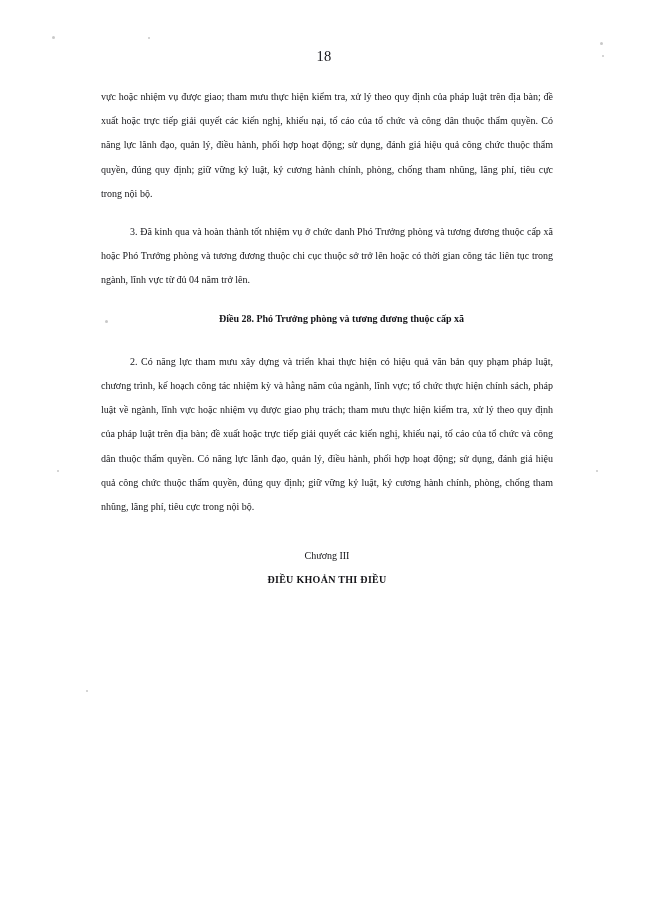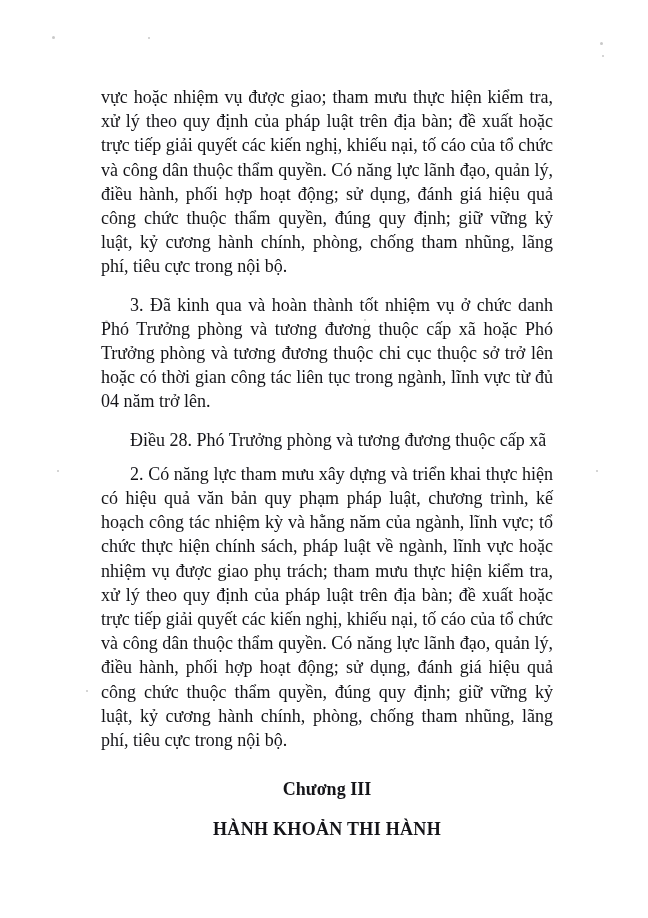--- a/index.html
+++ b/index.html
@@ -27,46 +27,46 @@
     text-align: center;
     font-size: 14.5px;
     color: #16161a;
     letter-spacing: .2px;
   }
   .content {
     position: absolute;
     top: 85px;
     left: 101px;
     width: 452px;
-    font-size: 18px;
+    font-size: 10px;
     line-height: 24.2px;
     color: #141418;
     text-align: justify;
     text-justify: inter-word;
   }
   p {
     margin: 0 0 0 0;
   }
   p.para {
     margin-bottom: 9px;
   }
   p.indent {
     text-indent: 29px;
   }
   p.heading {
-    font-weight: normal;
+    font-weight: bold;
     text-indent: 29px;
-    margin-bottom: 0;
-    text-align: left;
+    margin-bottom: 9px;
+    text-align: center;
   }
   p.chapter {
     text-align: center;
-    font-weight: bold;
+    font-weight: normal;
     text-indent: 0;
-    margin-bottom: 16px;
+    margin-bottom: 0;
   }
   p.chapter-title {
     text-align: center;
     font-weight: bold;
     text-indent: 0;
     margin-bottom: 9px;
     letter-spacing: .3px;
   }
   .spacer-sm { height: 5px; }
   .spacer-md { height: 11px; }
@@ -86,20 +86,21 @@
   <div class="speck" style="left:52px;  top:36px;  width:3px;  height:3px;"></div>
   <div class="speck" style="left:148px; top:37px;  width:2px;  height:2px;"></div>
   <div class="speck" style="left:600px; top:42px;  width:3px;  height:3px;"></div>
   <div class="speck" style="left:602px; top:55px;  width:2px;  height:2px;"></div>
   <div class="speck" style="left:105px; top:320px; width:3px;  height:3px;"></div>
   <div class="speck" style="left:364px; top:319px; width:2px;  height:2px;"></div>
   <div class="speck" style="left:57px;  top:470px; width:2px;  height:2px;"></div>
   <div class="speck" style="left:596px; top:470px; width:2px;  height:2px;"></div>
   <div class="speck" style="left:86px;  top:690px; width:2px;  height:2px;"></div>
 
+  <div class="page-number">18</div>
 
   <div class="content">
 
     <p class="para">vực hoặc nhiệm vụ được giao; tham mưu thực hiện kiểm tra, xử lý theo quy định của pháp luật trên địa bàn; đề xuất hoặc trực tiếp giải quyết các kiến nghị, khiếu nại, tố cáo của tổ chức và công dân thuộc thẩm quyền. Có năng lực lãnh đạo, quản lý, điều hành, phối hợp hoạt động; sử dụng, đánh giá hiệu quả công chức thuộc thẩm quyền, đúng quy định; giữ vững kỷ luật, kỷ cương hành chính, phòng, chống tham nhũng, lãng phí, tiêu cực trong nội bộ.</p>
     <div class="spacer-sm"></div>
 
     <p class="para indent">3. Đã kinh qua và hoàn thành tốt nhiệm vụ ở chức danh Phó Trưởng phòng và tương đương thuộc cấp xã hoặc Phó Trưởng phòng và tương đương thuộc chi cục thuộc sở trở lên hoặc có thời gian công tác liên tục trong ngành, lĩnh vực từ đủ 04 năm trở lên.</p>
     <div class="spacer-sm"></div>
 
     <p class="heading">Điều 28. Phó Trưởng phòng và tương đương thuộc cấp xã</p>
@@ -107,16 +108,16 @@
     <div class="spacer-sm"></div>
 
     <div class="spacer-sm"></div>
 
     <p class="para indent">2. Có năng lực tham mưu xây dựng và triển khai thực hiện có hiệu quả văn bản quy phạm pháp luật, chương trình, kế hoạch công tác nhiệm kỳ và hằng năm của ngành, lĩnh vực; tổ chức thực hiện chính sách, pháp luật về ngành, lĩnh vực hoặc nhiệm vụ được giao phụ trách; tham mưu thực hiện kiểm tra, xử lý theo quy định của pháp luật trên địa bàn; đề xuất hoặc trực tiếp giải quyết các kiến nghị, khiếu nại, tố cáo của tổ chức và công dân thuộc thẩm quyền. Có năng lực lãnh đạo, quản lý, điều hành, phối hợp hoạt động; sử dụng, đánh giá hiệu quả công chức thuộc thẩm quyền, đúng quy định; giữ vững kỷ luật, kỷ cương hành chính, phòng, chống tham nhũng, lãng phí, tiêu cực trong nội bộ.</p>
     <div class="spacer-sm"></div>
 
     <div class="spacer-md"></div>
 
     <p class="chapter">Chương III</p>
-    <p class="chapter-title">HÀNH KHOẢN THI HÀNH</p>
+    <p class="chapter-title">ĐIỀU KHOẢN THI ĐIỀU</p>
 
   </div>
 </div>
 
 </body></html>

